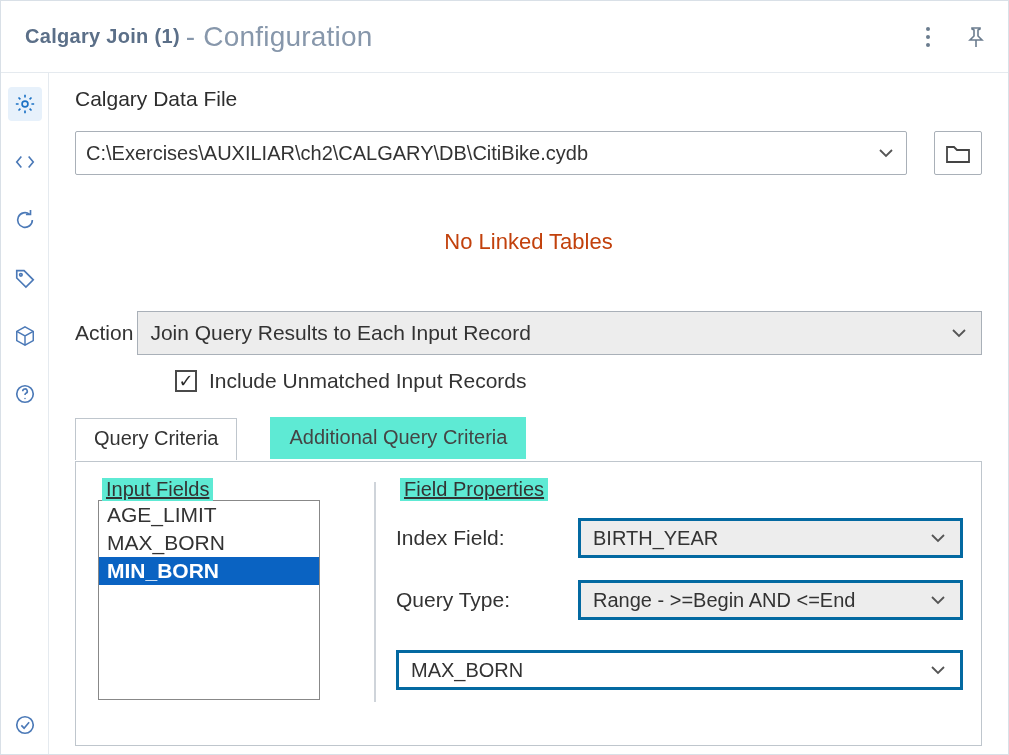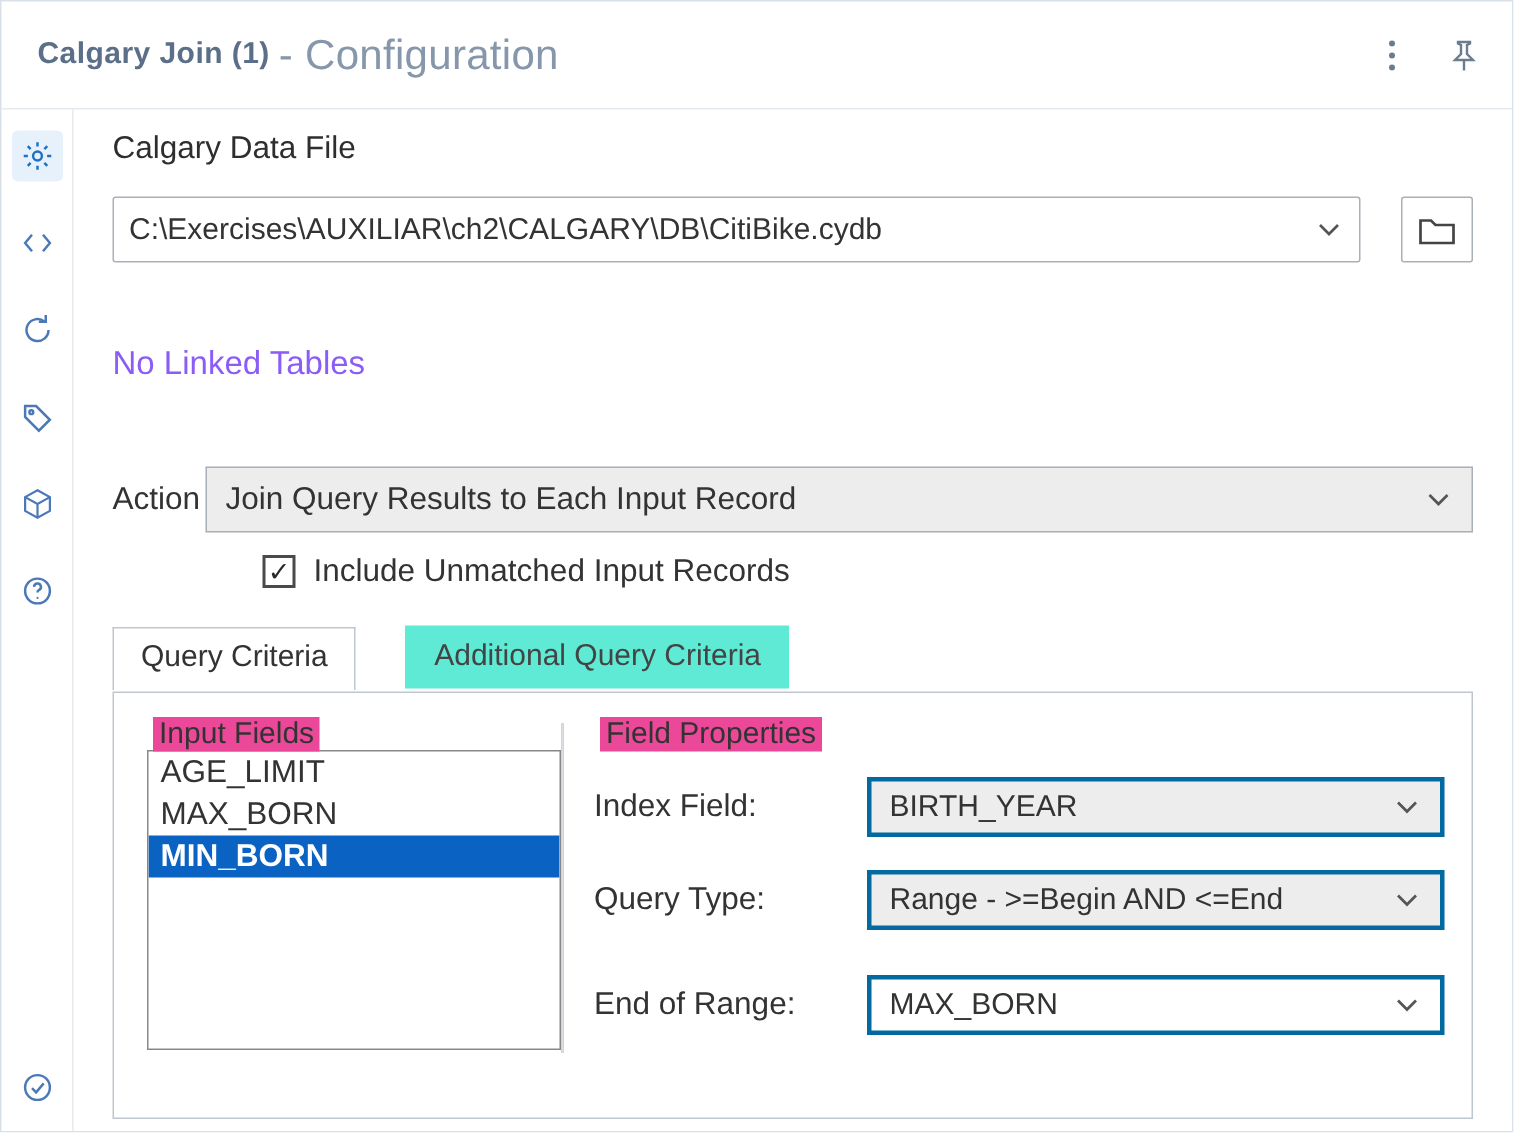--- a/index.html
+++ b/index.html
@@ -64,21 +64,21 @@
     border: 1px solid #a9b0b8; border-radius: 2px;
     height: 44px; padding: 0 12px 0 10px; font-size: 20px;
     background:#fff;
   }
   .chev { color:#555; }
   .browse-btn {
     width: 48px; border:1px solid #a9b0b8; display:flex; align-items:center; justify-content:center;
     border-radius:2px; cursor:pointer; color:#444;
   }
   .no-linked {
-    font-size: 22px; color:#8b5cf6;
+    text-align:center; font-size: 22px; color:#c2410c;
     margin: 54px 0 56px 0;
   }
   .action-row { display:flex; align-items:center; gap: 4px; margin-bottom: 14px; }
   .action-label { font-size: 21px; }
   .action-select {
     flex:1; display:flex; align-items:center; justify-content:space-between;
     background:#ededed; border:1px solid #a9b0b8;
     height:44px; padding: 0 14px 0 12px; font-size:21px;
   }
   .check-row { display:flex; align-items:center; gap: 12px; margin-left: 100px; margin-bottom: 24px;}
@@ -97,24 +97,24 @@
   .tab-body {
     border:1px solid #bfc6cd; flex:1; min-height: 250px;
     padding: 18px 18px 4px 22px;
     display:flex; gap: 0;
   }
   .tab-body-inner { display:flex; width:100%; }
   .input-fields-group {
     width: 270px; position:relative; padding-top: 12px;
   }
   .group-legend {
-    position:absolute; top:-2px; left:4px; background:#ec4899; padding:0 4px; font-size:20px;
+    position:absolute; top:-2px; left:4px; background:#5eead4; padding:0 4px; font-size:20px;text-decoration:underline;
   }
   .listbox {
-    border:1px solid #888; height: 200px; width: 276px; margin-top: 8px;
+    border:1px solid #888; height: 200px; width: 222px; margin-top: 8px;
     font-size: 21px; overflow:hidden;
   }
   .list-item { padding: 2px 8px; }
   .list-item.selected { background:#0a63c2; color:#fff; font-weight:700; }
   .divider {
     width: 2px; border-left:1px solid #cfd4da; border-right:1px solid #cfd4da;
     margin: 2px 20px 2px 6px; height: 220px;
   }
   .props-group { flex:1; position:relative; padding-top:12px; }
   .prop-row { display:flex; align-items:center; margin: 18px 0 22px 0; gap: 12px;}
@@ -277,21 +277,20 @@
                 <span>Range - &gt;=Begin AND &lt;=End</span>
                 <span class="chev">
                     <svg width="16" height="10" viewBox="0 0 16 10" fill="none" stroke="currentColor" stroke-width="1.8">
                       <path d="M2 2 L8 8 L14 2"></path>
                     </svg>
                   </span>
               </div>
             </div>
 
             <div class="prop-row" style="margin-top:30px;">
-              <div class="prop-label">End of Range:</div>
               <div class="prop-select white">
                 <span>MAX_BORN</span>
                 <span class="chev">
                     <svg width="16" height="10" viewBox="0 0 16 10" fill="none" stroke="currentColor" stroke-width="1.8">
                       <path d="M2 2 L8 8 L14 2"></path>
                     </svg>
                   </span>
               </div>
             </div>
           </div>

